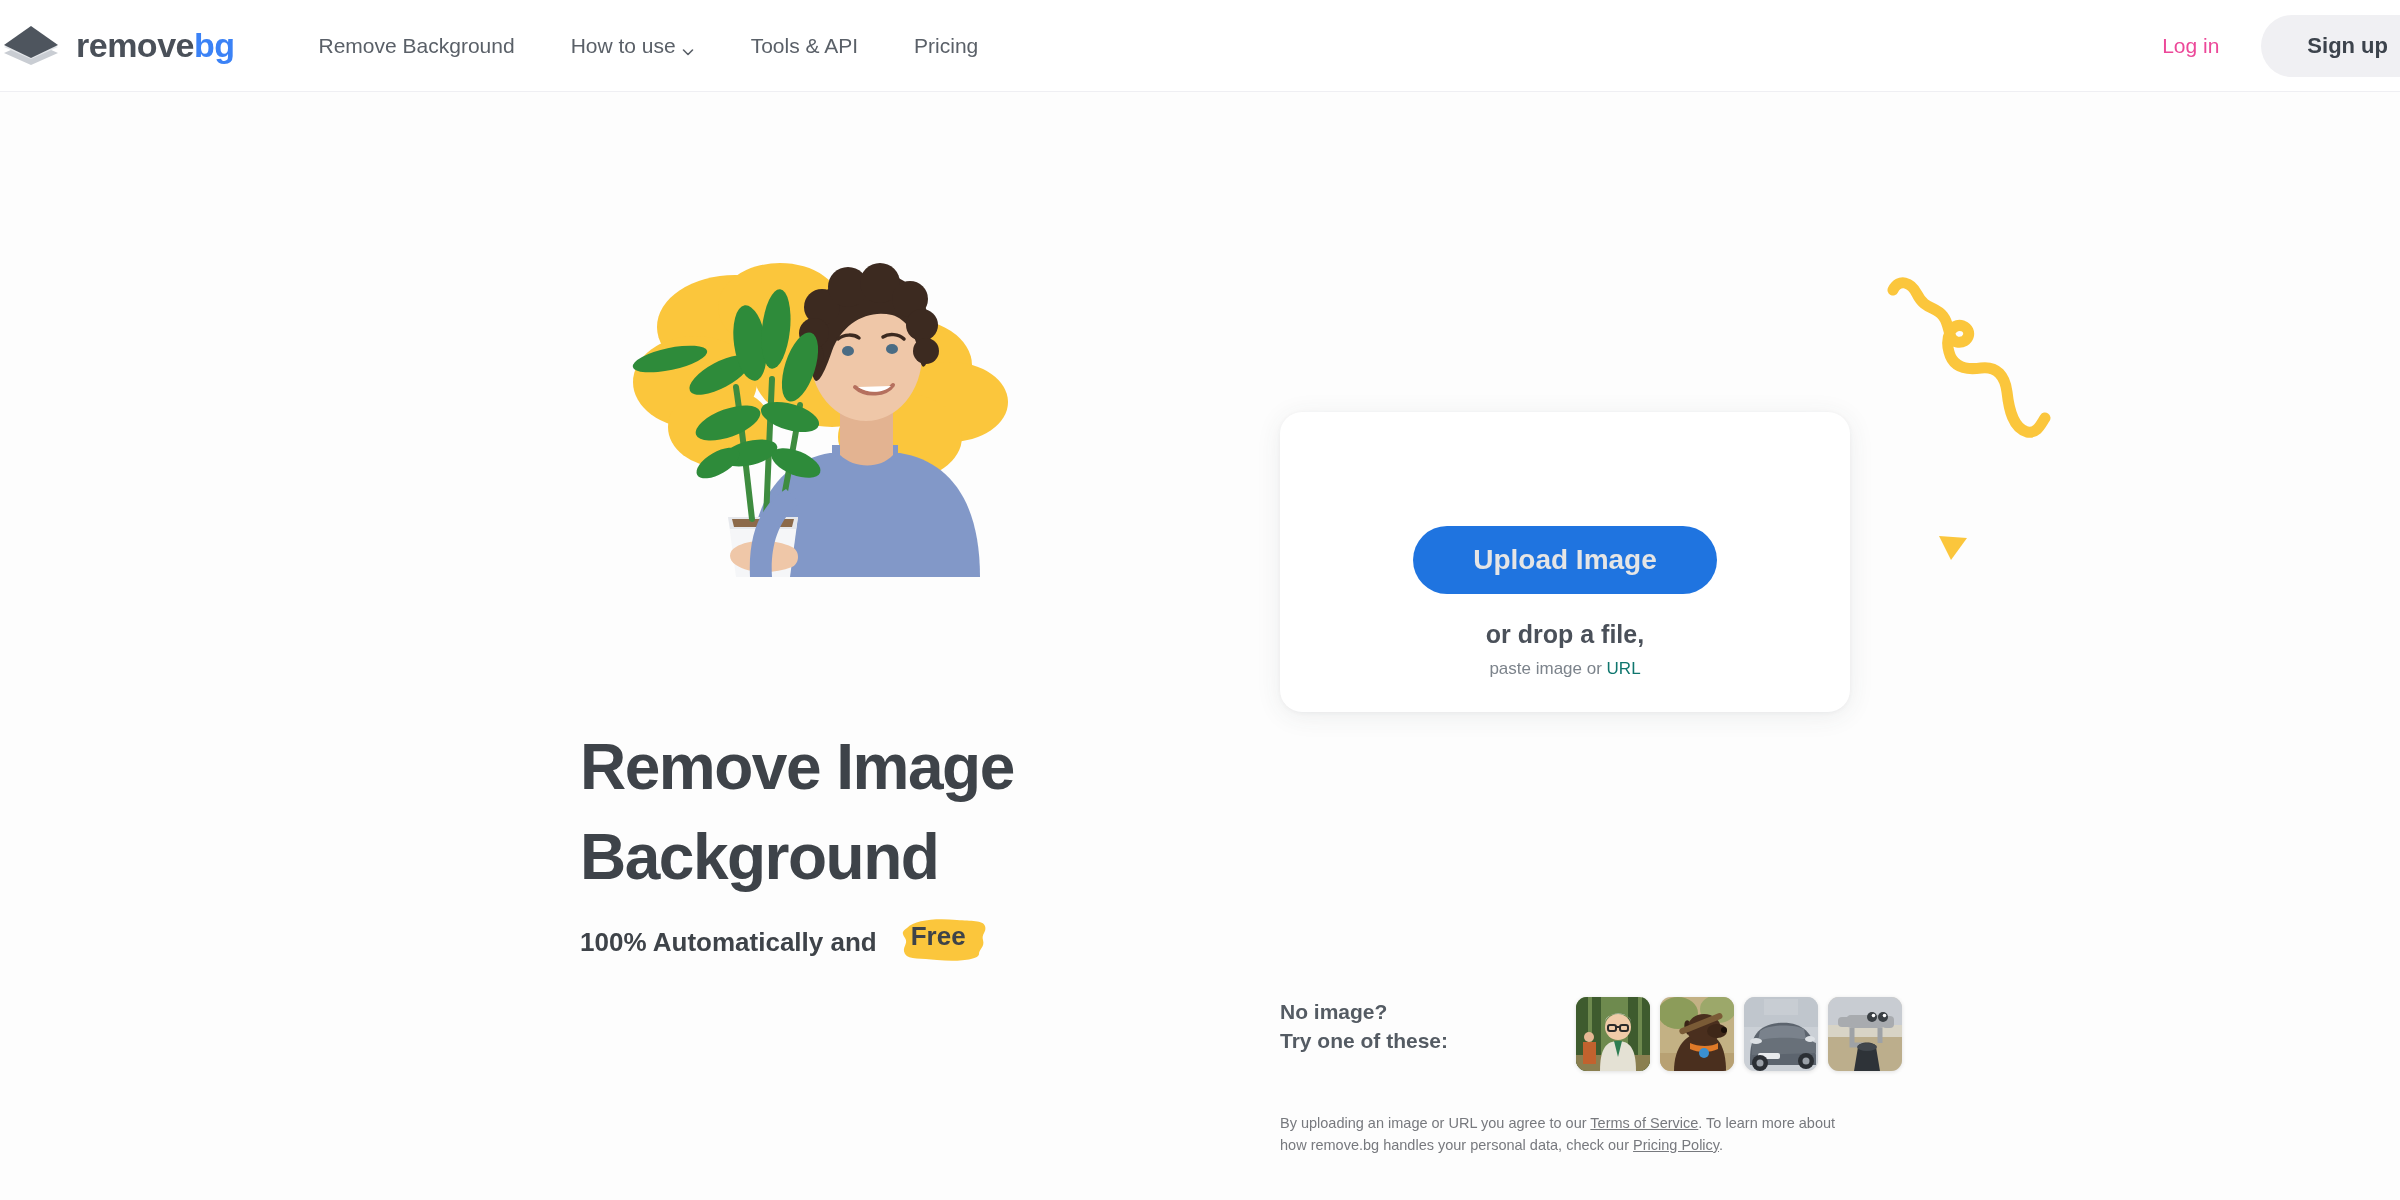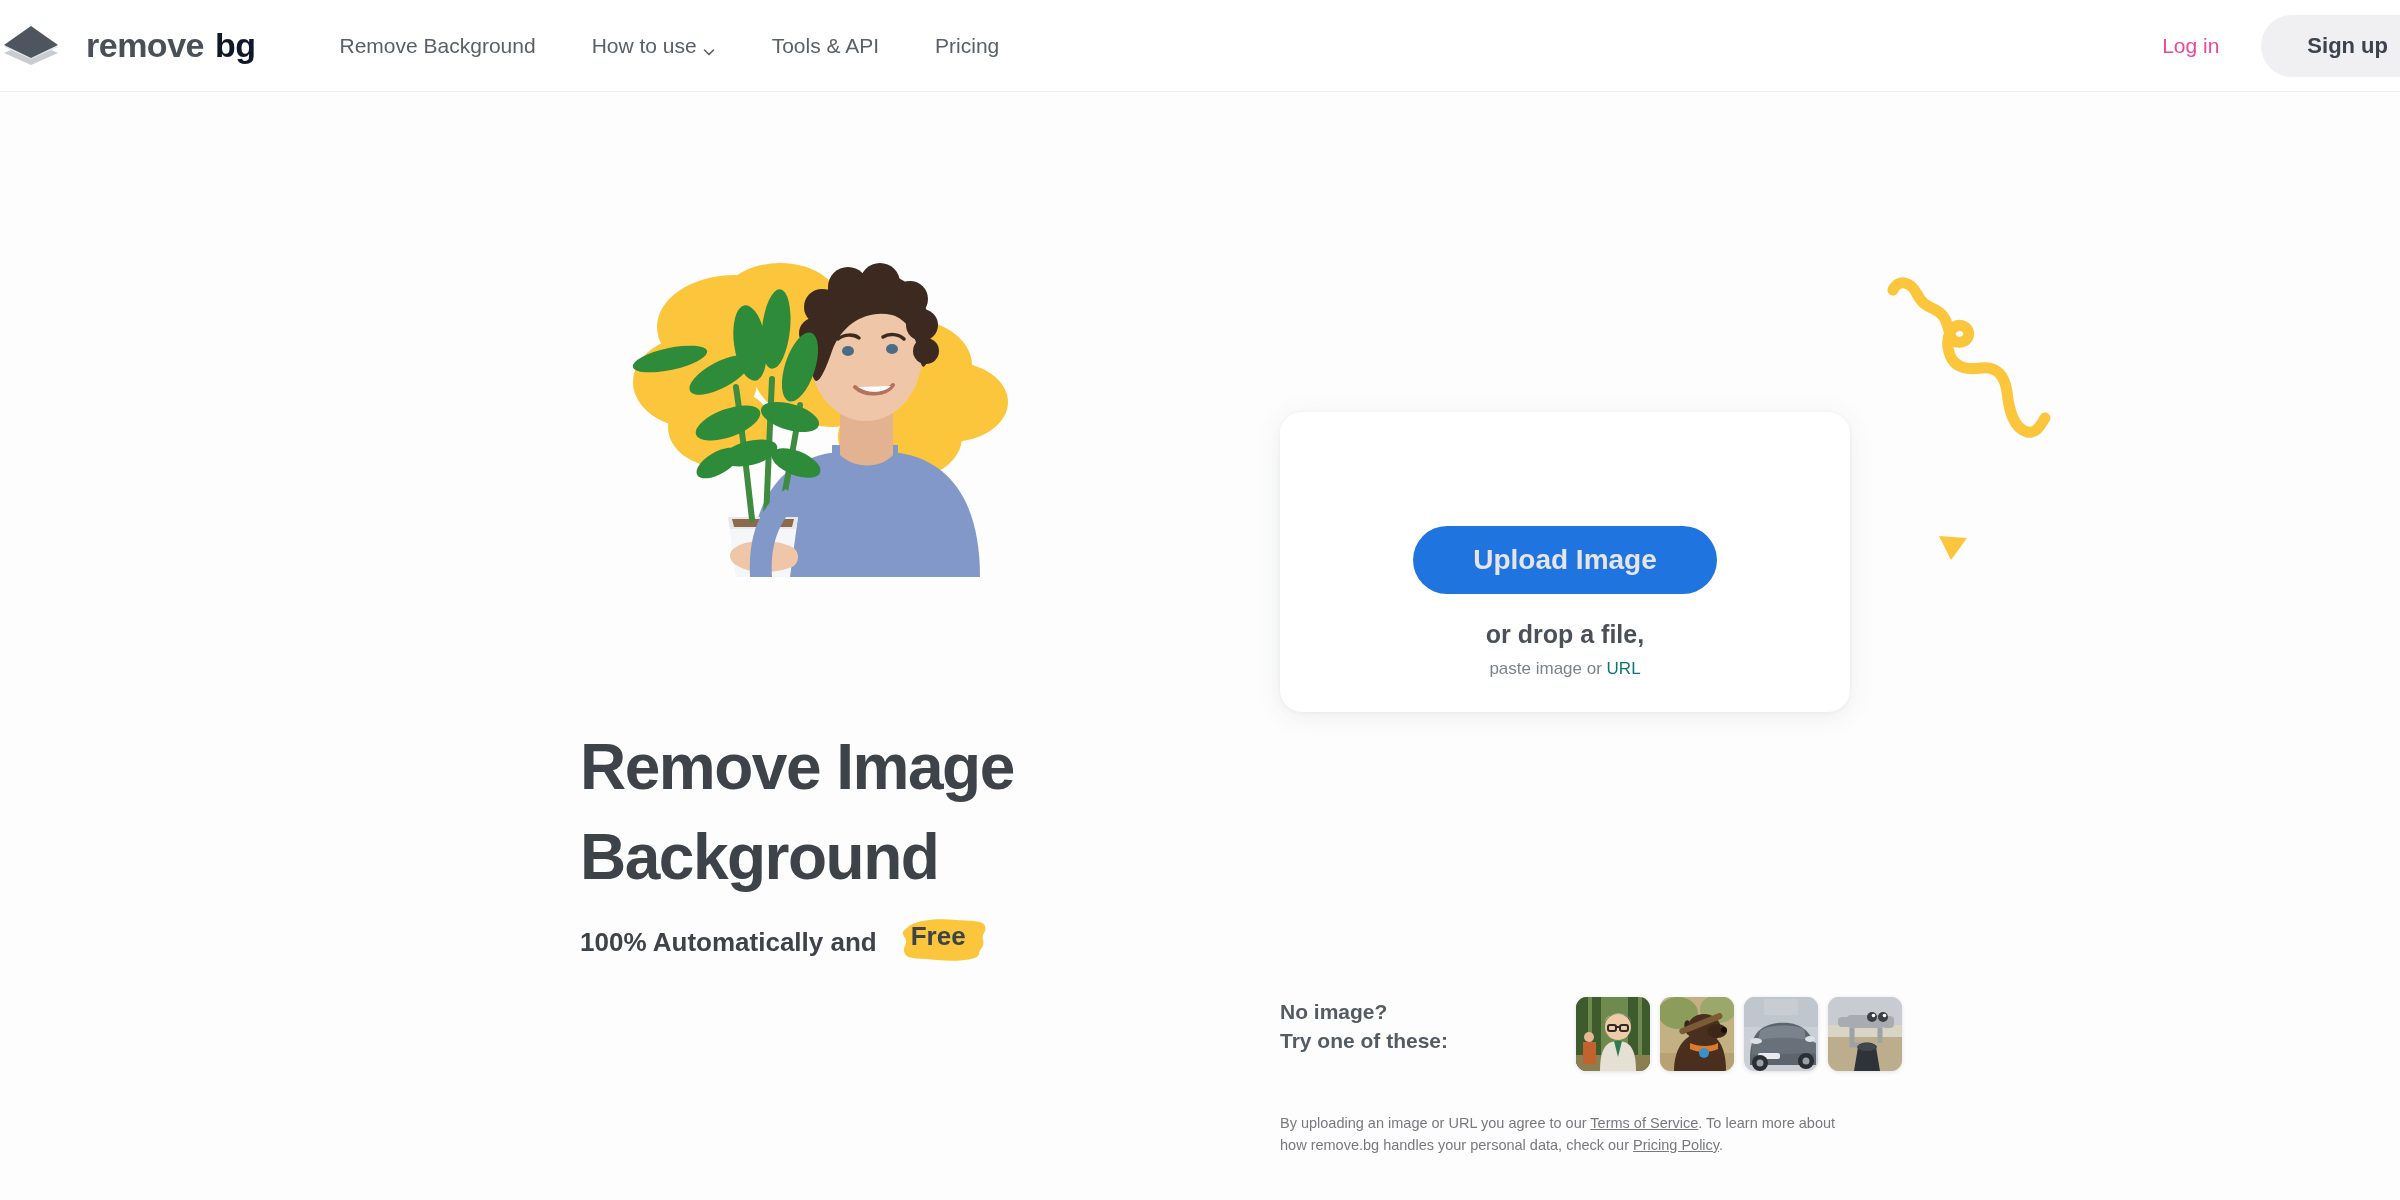--- a/index.html
+++ b/index.html
@@ -21,26 +21,26 @@
     border-bottom: 1px solid #EFEFF3;
     display: flex; align-items: center;
   }
   .logo-wrap {
     display: flex; align-items: center;
     margin-left: 0px; padding-left: 0px;
     height: 92px;
   }
   .logo-mark { width: 62px; height: 50px; margin-left: 0px; position: relative; }
   .logo-text {
-    margin-left: 24px;
+    margin-left: 14px;
     font-size: 34px; font-weight: 700; letter-spacing: -0.5px;
-    display: flex; align-items: center; gap: 11px;
+    display: flex; align-items: center;
   }
   .logo-text .lt-dark { color: #4A5059; }
-  .logo-text .lt-gray { color: #0f172a; }
+  .logo-text .lt-gray { color: #3b82f6; }
 
   .nav { display: flex; align-items: center; margin-left: 84px; gap: 0; }
   .nav-item {
     font-size: 21px; color: #5A6068;
     padding: 0 28px; cursor: pointer;
     display: flex; align-items: center; gap: 5px;
     white-space: nowrap;
   }
   .nav-item:first-child { padding-left: 0; }
   .chev { display: inline-block; width: 14px; height: 14px; position: relative; top: 1px; }

